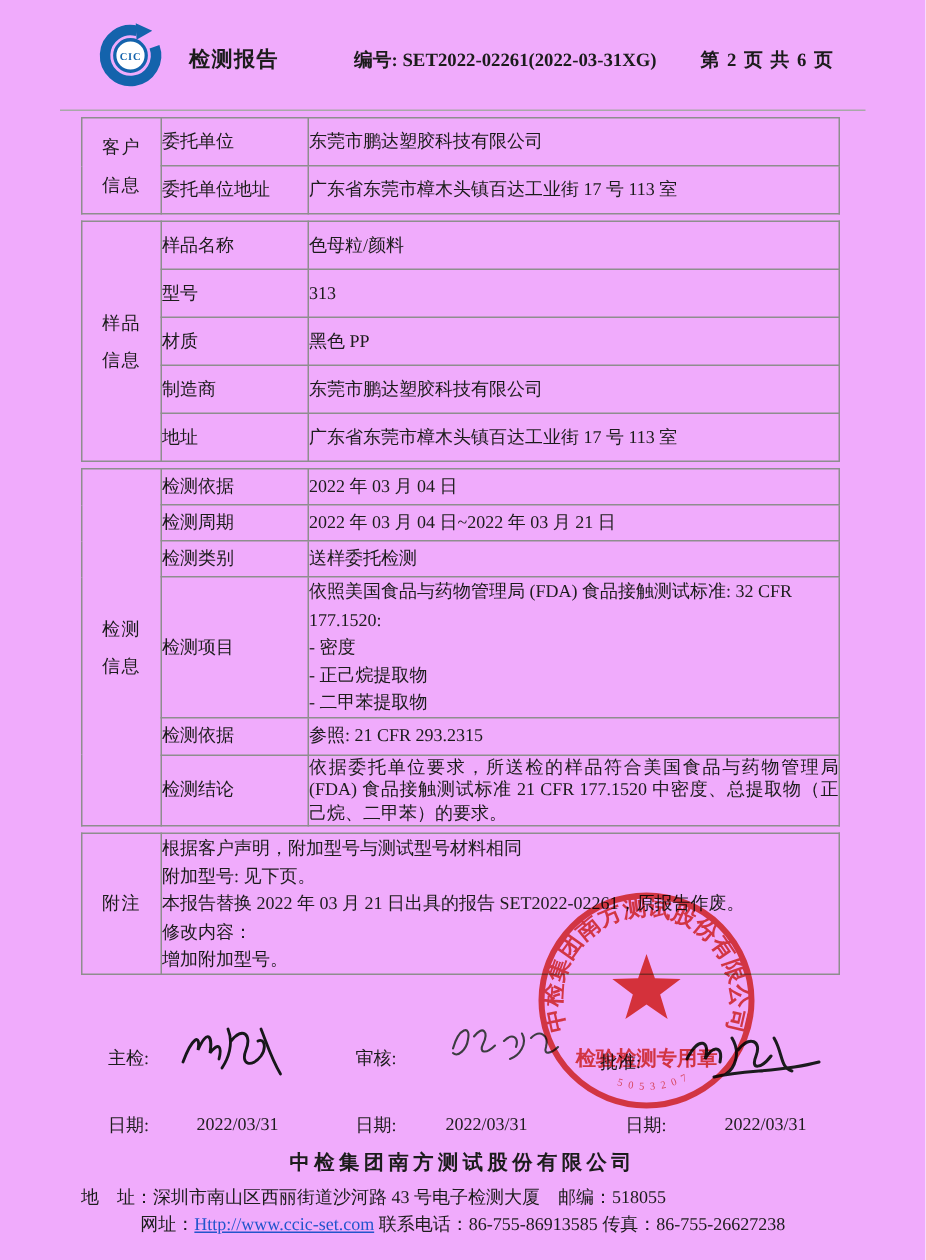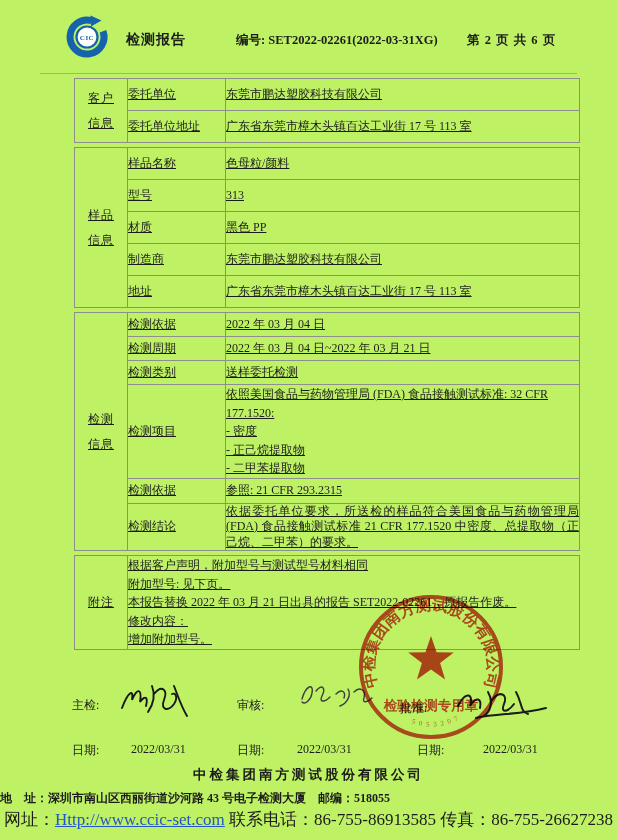--- a/index.html
+++ b/index.html
@@ -1,31 +1,31 @@
 <!DOCTYPE html>
 <html><head>
 <meta charset="utf-8">
 <style>
   html,body{margin:0;padding:0;}
   body{
     width:617px;height:840px;background:#ffffff;position:relative;
     font-family:"Liberation Serif","DejaVu Serif",serif;
     color:#1c1c1c;-webkit-font-smoothing:antialiased;
   }
-  .page{position:absolute;inset:0;width:617px;height:840px;overflow:hidden;background:#bef264;}
+  .page{position:absolute;inset:0;width:617px;height:840px;overflow:hidden;background:#f0abfc;}
 
   
   .hdr-logo{position:absolute;left:63px;top:14px;width:48px;height:46px;}
   .hdr-title{position:absolute;left:126px;top:31px;font-size:14px;font-weight:bold;letter-spacing:1px;}
   .hdr-no{position:absolute;left:236px;top:32px;font-size:12.5px;font-weight:bold;white-space:nowrap;}
   .hdr-page{position:absolute;left:467px;top:32px;font-size:12.5px;font-weight:bold;white-space:nowrap;letter-spacing:1px;}
   .hdr-rule{position:absolute;left:40px;top:73px;width:537px;height:1px;background:#a8a8a8;}
 
   
-  .tables{position:absolute;left:74px;top:78px;width:506px;text-decoration:underline;}
+  .tables{position:absolute;left:54px;top:78px;width:506px;}
   table.sec{border-collapse:collapse;table-layout:fixed;width:506px;margin:0 0 4px 0;}
   table.sec td{border:1px solid #8e8e8e;font-size:12px;vertical-align:middle;padding:0;}
   td.c-sec{width:52px;text-align:center;white-space:pre-line;line-height:25px;letter-spacing:1px;}
   td.c-lab{width:97px;padding-left:10px;margin-top:20px;}
   td.c-val{padding-left:12px;padding-right:8px;}
   .pre{white-space:pre-line;}
   tr.r32{height:32px;}
   tr.r24{height:24px;}
   tr.r92{height:92px;}
   tr.r25{height:25px;}
@@ -40,22 +40,22 @@
   .date-label{position:absolute;font-size:12px;white-space:nowrap;text-align:right;}
   .date-val{position:absolute;font-size:12px;white-space:nowrap;}
 
   
   .stamp{position:absolute;left:356px;top:592px;width:150px;height:150px;
          mix-blend-mode:multiply;opacity:.93;}
 
   
   .ft-company{position:absolute;left:0;top:766px;width:617px;text-align:center;
               font-size:13.5px;font-weight:bold;letter-spacing:3px;}
-  .ft-line1{position:absolute;left:0;top:790px;width:498px;text-align:left;font-size:12px;font-weight:bold;}
-  .ft-line2{position:absolute;left:0;top:808px;width:617px;text-align:center;font-size:17px;}
+  .ft-line1{position:absolute;left:0;top:790px;width:498px;text-align:center;font-size:12px;}
+  .ft-line2{position:absolute;left:0;top:808px;width:617px;text-align:center;font-size:12px;}
   .ft-link{color:#2255cc;text-decoration:underline;}
 </style>
 </head>
 <body>
 
 <div class="page">
 
   <svg class="hdr-logo" viewBox="0 0 48 46">
     <path d="M40,17.2 A17,17 0 1 1 28.4,6.6" fill="none" stroke="#1463ac" stroke-width="7"></path>
     <polygon points="27.5,1.5 38.5,6.5 28,12.5" fill="#1463ac"></polygon>

